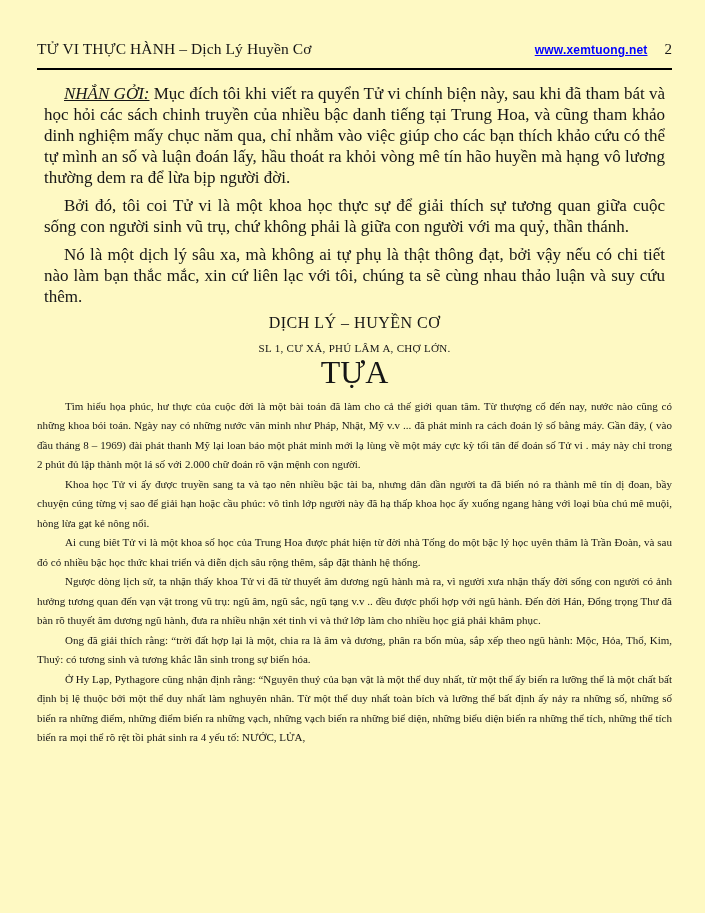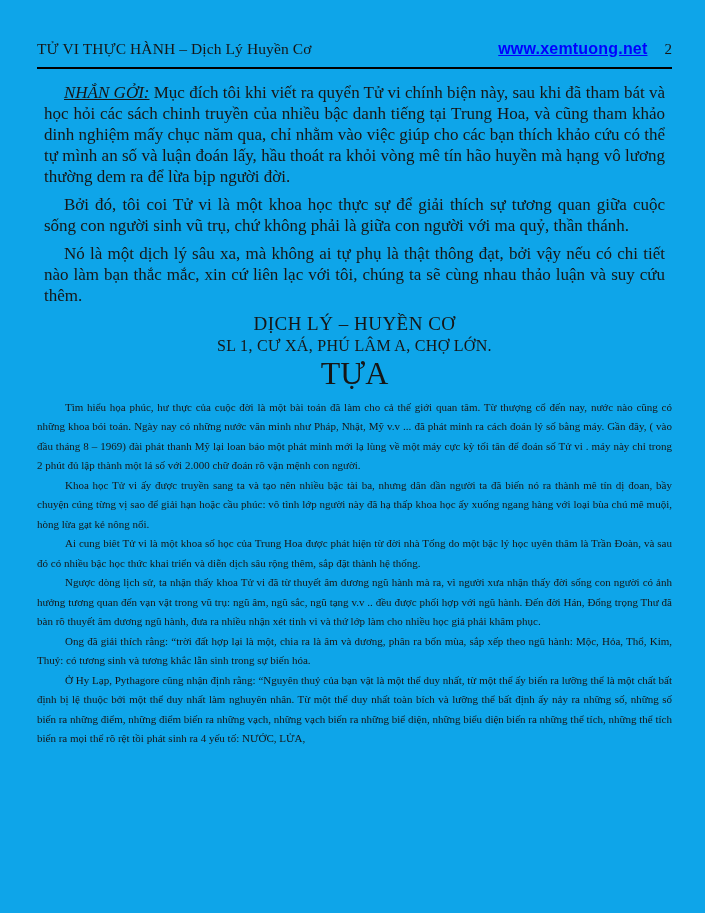--- a/index.html
+++ b/index.html
@@ -5,21 +5,21 @@
   html, body {
     margin: 0;
     padding: 0;
     background: #ffffff;
   }
   .page {
     position: relative;
     width: 705px;
     height: 913px;
     margin: 0;
-    background: #0ea5e9;
+    background: #fef9c3;
     box-sizing: border-box;
     padding: 40px 33px 0 37px;
     overflow: hidden;
     font-family: "Liberation Serif", "DejaVu Serif", serif;
     color: #161616;
   }
   .header {
     display: flex;
     justify-content: space-between;
     align-items: baseline;
@@ -30,21 +30,21 @@
   .header-title {
     letter-spacing: 0.1px;
   }
   .header-right {
     display: inline-flex;
     align-items: baseline;
   }
   .header-link {
     font-family: "Liberation Sans", "DejaVu Sans", sans-serif;
     font-weight: bold;
-    font-size: 16px;
+    font-size: 12px;
     color: #0000ff;
     text-decoration: underline;
     letter-spacing: 0.2px;
     cursor: pointer;
     margin-left: 14px;
   }
   .page-number {
     margin-left: 17px;
     font-size: 15px;
   }
@@ -65,26 +65,26 @@
   }
   .lead-label {
     font-style: italic;
     text-decoration: underline;
   }
   .signature {
     text-align: center;
     margin-top: 3px;
   }
   .sig-name {
-    font-size: 19px;
+    font-size: 16px;
     letter-spacing: 0.5px;
   }
   .sig-address {
-    font-size: 16px;
-    margin-top: 2px;
+    font-size: 11px;
+    margin-top: 10px;
     letter-spacing: 0.3px;
   }
   .section-title {
     text-align: center;
     font-size: 32px;
     font-weight: normal;
     line-height: 1.05;
     margin: 2px 0 7px 0;
   }
   .body-section {

